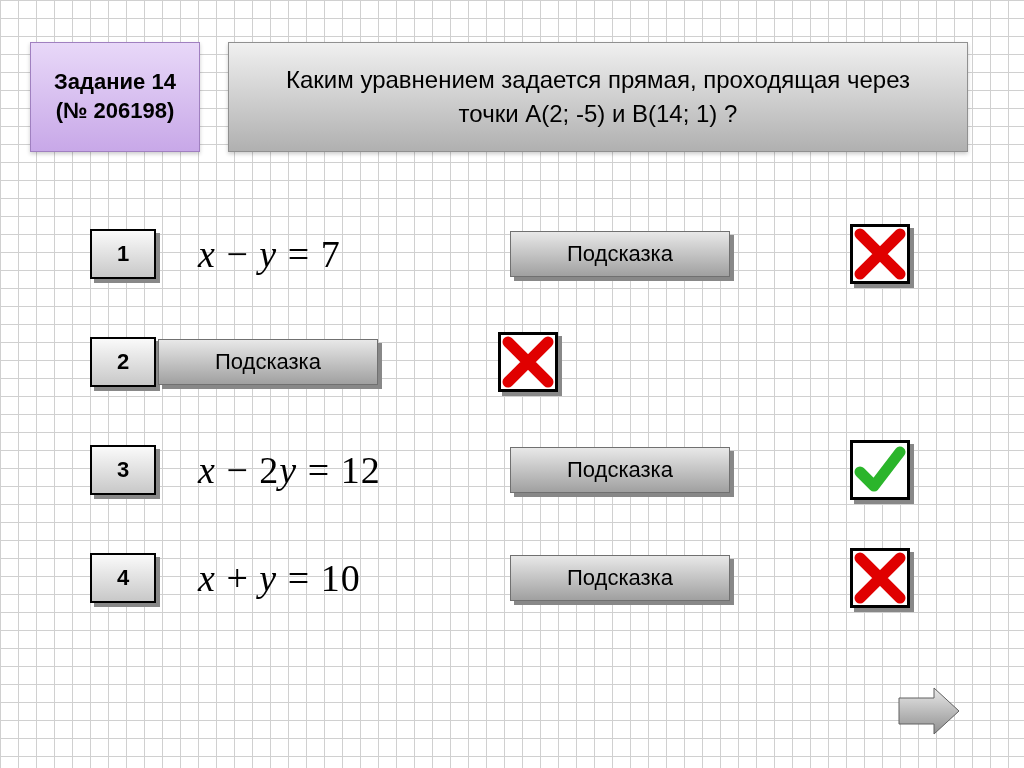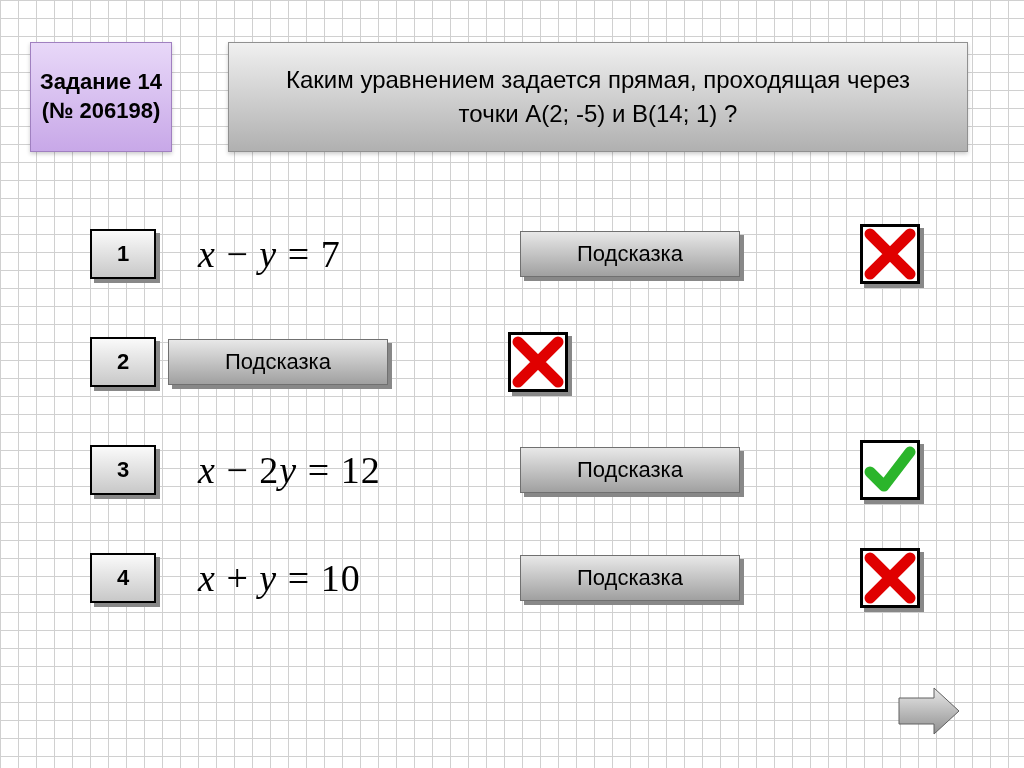--- a/index.html
+++ b/index.html
@@ -12,21 +12,21 @@
     background-size: 18px 18px;
     background-color: #fff;
     font-family: Arial, sans-serif;
     position: relative;
     overflow: hidden;
   }
   .task-badge {
     position: absolute;
     left: 30px;
     top: 42px;
-    width: 142px;
+    width: 170px;
     height: 110px;
     background: linear-gradient(to bottom, #e8d8f8 0%, #c8a8e8 100%);
     display: flex;
     align-items: center;
     justify-content: center;
     text-align: center;
     font-size: 22px;
     font-weight: bold;
     color: #000;
     border: 1px solid #a080c0;
@@ -89,21 +89,21 @@
     height: 46px;
     background: linear-gradient(to bottom, #e8e8e8 0%, #a0a0a0 100%);
     border: 1px solid #707070;
     box-shadow: 4px 4px 0 #888;
     display: flex;
     align-items: center;
     justify-content: center;
     font-size: 22px;
     color: #000;
     cursor: pointer;
-    margin-left: 12px;
+    margin-left: 2px;
   }
   .result-icon {
     width: 60px;
     height: 60px;
     margin-left: 120px;
     border: 3px solid #000;
     box-shadow: 4px 4px 0 #888;
     background: #fff;
     display: flex;
     align-items: center;

